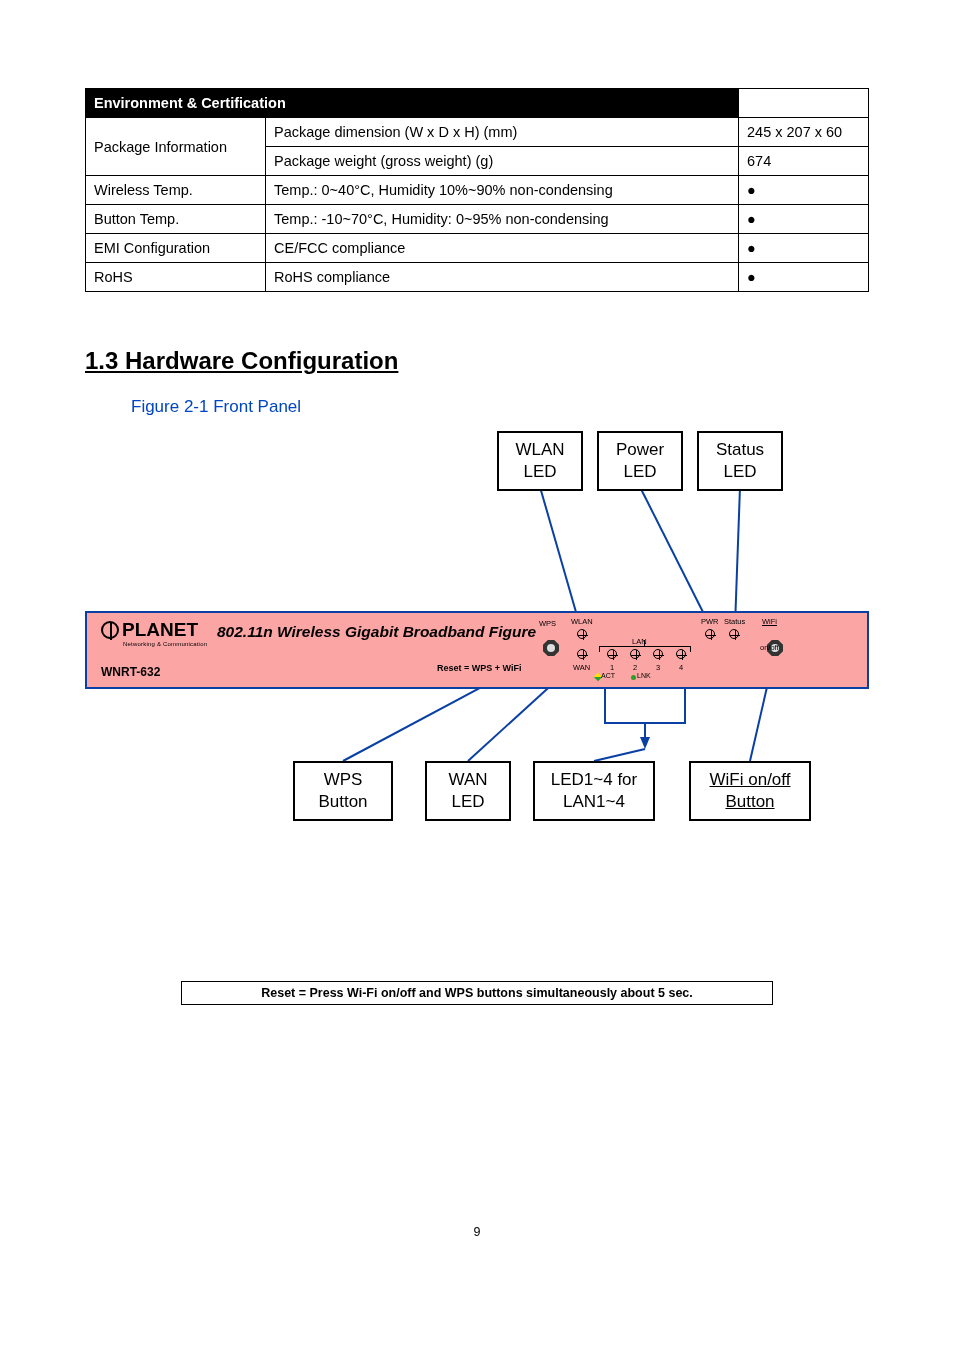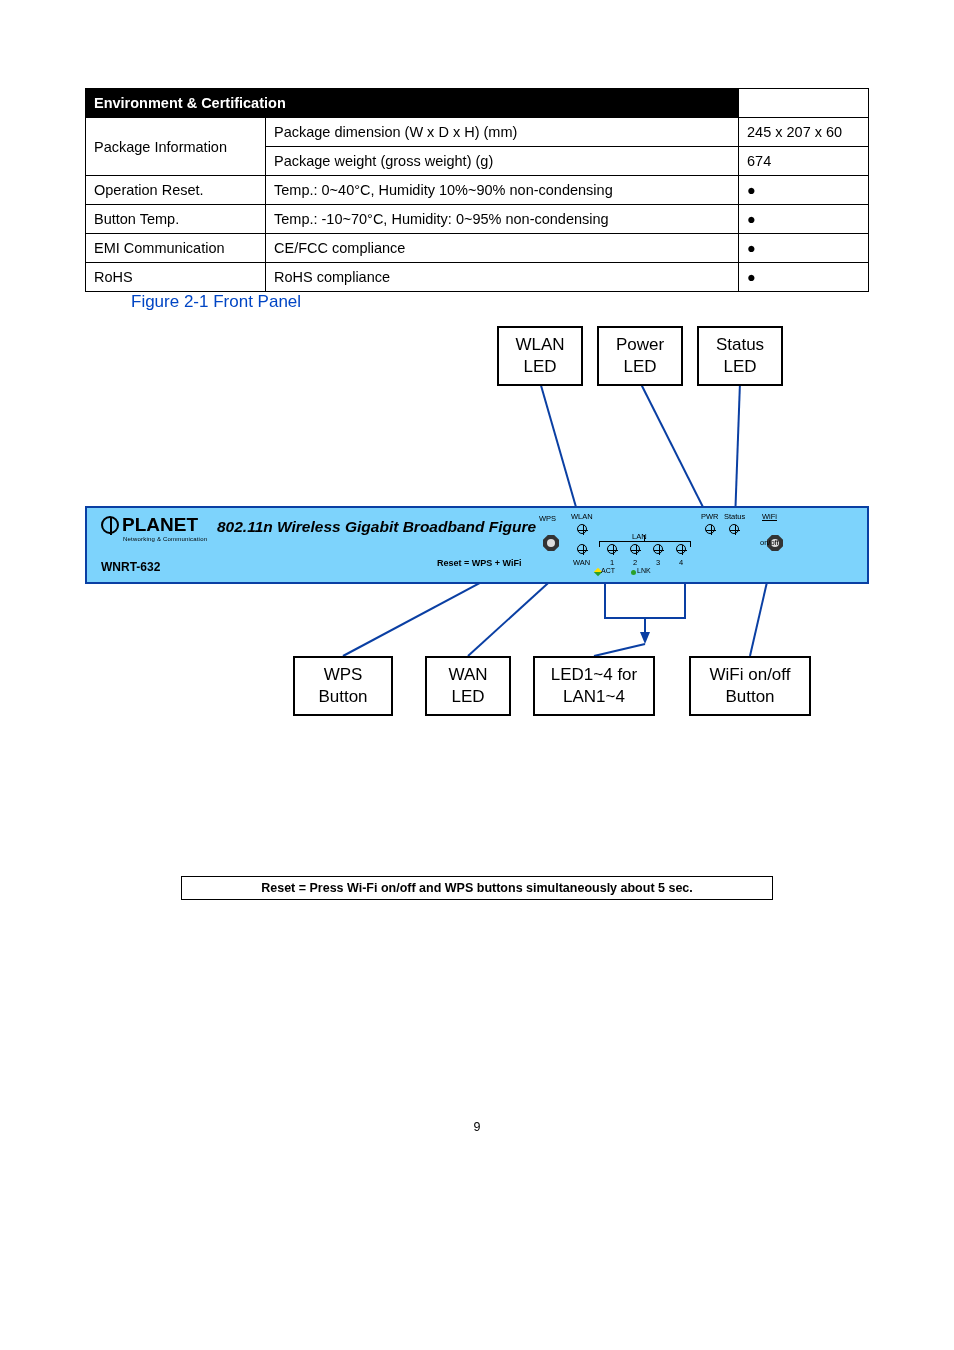--- a/index.html
+++ b/index.html
@@ -72,29 +72,29 @@
     padding: 6px 4px;
     z-index: 3;
   }
   .lb-wlan   { left: 412px; top: 0;   width: 86px; }
   .lb-power  { left: 512px; top: 0;   width: 86px; }
   .lb-status { left: 612px; top: 0;   width: 86px; }
 
   .lb-wps    { left: 208px; top: 330px; width: 100px; }
   .lb-wan    { left: 340px; top: 330px; width: 86px; }
   .lb-lan    { left: 448px; top: 330px; width: 122px; }
-  .lb-wifi   { left: 604px; top: 330px; width: 122px; }
+  .lb-wifi   { left: 604px; top: 330px; width: 122px; text-decoration: underline; }
 
   
   .router {
     position: absolute;
     left: 0; top: 180px;
     width: 784px; height: 78px;
     border: 2px solid #0a3fa3;
-    background: #7dd3fc;
+    background: #fca5a5;
     z-index: 2;
   }
   .router-inner {
     position: relative;
     width: 100%; height: 100%;
   }
   .logo-planet {
     position: absolute; left: 14px; top: 6px;
     font-family: "Arial Black", Arial; font-weight: 900;
     font-size: 19px; letter-spacing: 0px;
@@ -203,42 +203,43 @@
     <tr>
       <td rowspan="2" class="col-label">Package Information</td>
       <td>Package dimension (W x D x H) (mm)</td>
       <td class="col-val">245 x 207 x 60</td>
     </tr>
     <tr>
       <td>Package weight (gross weight) (g)</td>
       <td class="col-val">674</td>
     </tr>
     <tr>
-      <td class="col-label">Operation Reset.</td>
+      <td class="col-label">Wireless Temp.</td>
       <td>Temp.: 0~40°C, Humidity 10%~90% non-condensing</td>
       <td class="col-val bullet">●</td>
     </tr>
     <tr>
       <td class="col-label">Button Temp.</td>
       <td>Temp.: -10~70°C, Humidity: 0~95% non-condensing</td>
       <td class="col-val bullet">●</td>
     </tr>
     <tr>
-      <td class="col-label">EMI Communication</td>
+      <td class="col-label">EMI Configuration</td>
       <td>CE/FCC compliance</td>
       <td class="col-val bullet">●</td>
     </tr>
     <tr>
       <td class="col-label">RoHS</td>
       <td>RoHS compliance</td>
       <td class="col-val bullet">●</td>
     </tr>
   </tbody>
     </table>
 
+  <h2 class="section">1.3 Hardware Configuration</h2>
   <div class="fig-caption">Figure 2-1 Front Panel</div>
 
   <div class="diagram">
 
     <svg class="lines" width="784" height="500">
 
       <line x1="455" y1="56" x2="495" y2="195" stroke="#0a3fa3" stroke-width="2"></line>
       <line x1="555" y1="56" x2="625" y2="195" stroke="#0a3fa3" stroke-width="2"></line>
       <line x1="655" y1="56" x2="650" y2="195" stroke="#0a3fa3" stroke-width="2"></line>
 

